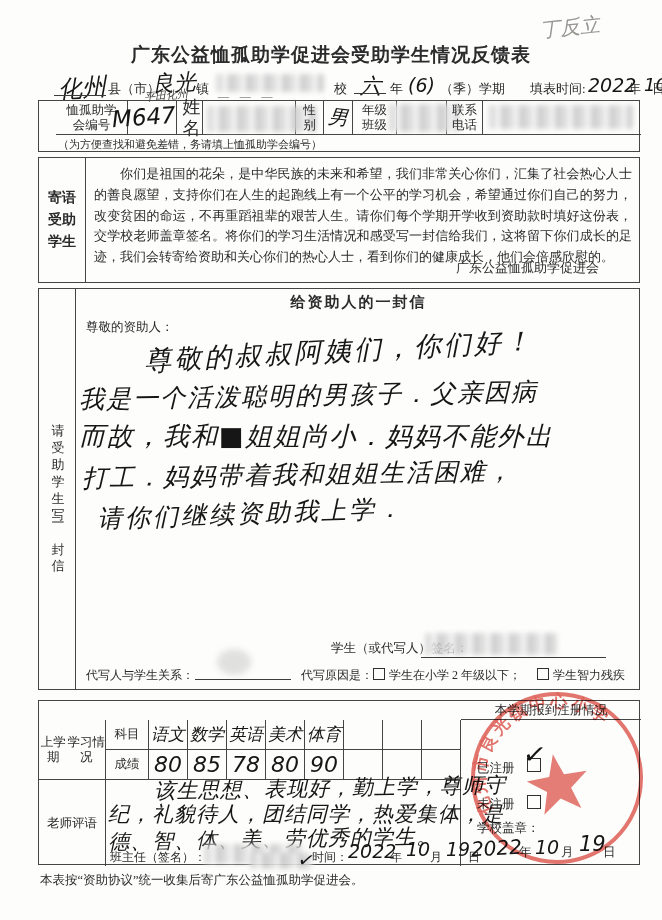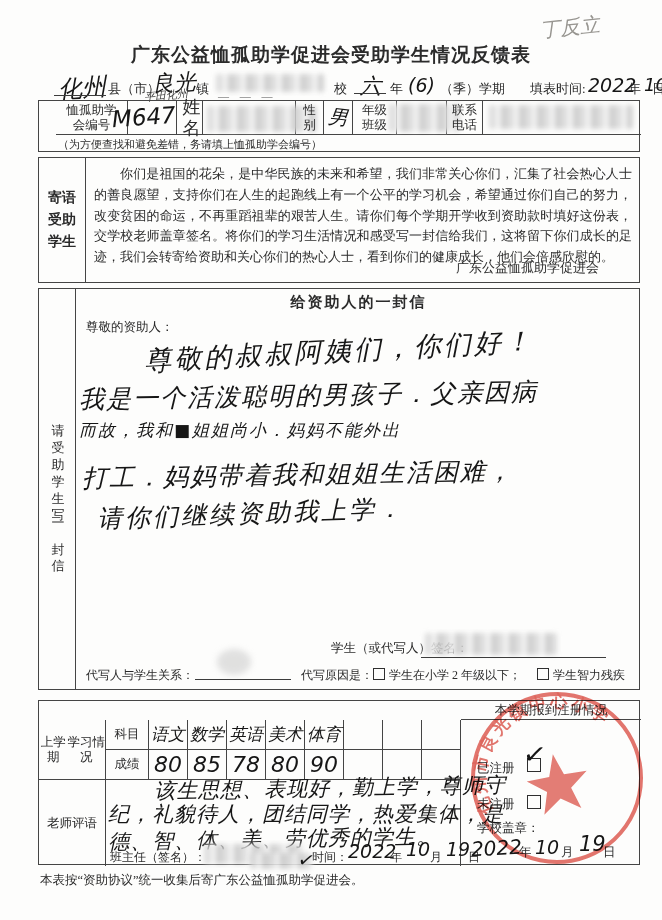--- a/index.html
+++ b/index.html
@@ -103,21 +103,21 @@
 
   <div class="tbl" style="left:38px;top:288px;width:602px;height:402px;">
     <div class="cell br" style="left:0;top:0;width:37px;height:400px;">
       <span class="vtext printed" style="height:330px;">请受助学生写一封信</span>
     </div>
     <div class="abs printed" style="left:37px;top:4px;width:565px;text-align:center;font-size:15px;font-weight:bold;letter-spacing:2px;">给资助人的一封信</div>
     <div class="abs printed" style="left:47px;top:30px;font-size:12.5px;">尊敬的资助人：</div>
 
     <div class="abs hw" style="left:105px;top:44px;font-size:27px;letter-spacing:3px;transform:rotate(-3deg);">尊敬的叔叔阿姨们，你们好！</div>
     <div class="abs hw" style="left:40px;top:90px;font-size:25px;letter-spacing:2px;transform:rotate(-1deg);">我是一个活泼聪明的男孩子．父亲因病</div>
-    <div class="abs hw" style="left:40px;top:130px;font-size:17px;letter-spacing:2px;">而故，我和■姐姐尚小．妈妈不能外出</div>
+    <div class="abs hw" style="left:40px;top:130px;font-size:26px;letter-spacing:2px;">而故，我和■姐姐尚小．妈妈不能外出</div>
     <div class="abs hw" style="left:43px;top:169px;font-size:25px;letter-spacing:2px;transform:rotate(-1deg);">打工．妈妈带着我和姐姐生活困难，</div>
     <div class="abs hw" style="left:58px;top:208px;font-size:25px;letter-spacing:3px;transform:rotate(-2deg);">请你们继续资助我上学．</div>
 
     <div class="abs printed" style="left:292px;top:351px;font-size:12.5px;">学生（或代写人）签名：</div>
     <div class="blurbox" style="left:386px;top:344px;width:132px;height:22px;"></div>
     <div class="uline" style="left:382px;top:348px;width:185px;height:20px;"></div>
 
     <div class="abs printed" style="left:47px;top:378px;font-size:12px;">代写人与学生关系：</div>
     <div class="uline" style="left:156px;top:374px;width:96px;height:16px;"></div>
     <div class="smudge" style="left:178px;top:360px;width:34px;height:26px;"></div>

